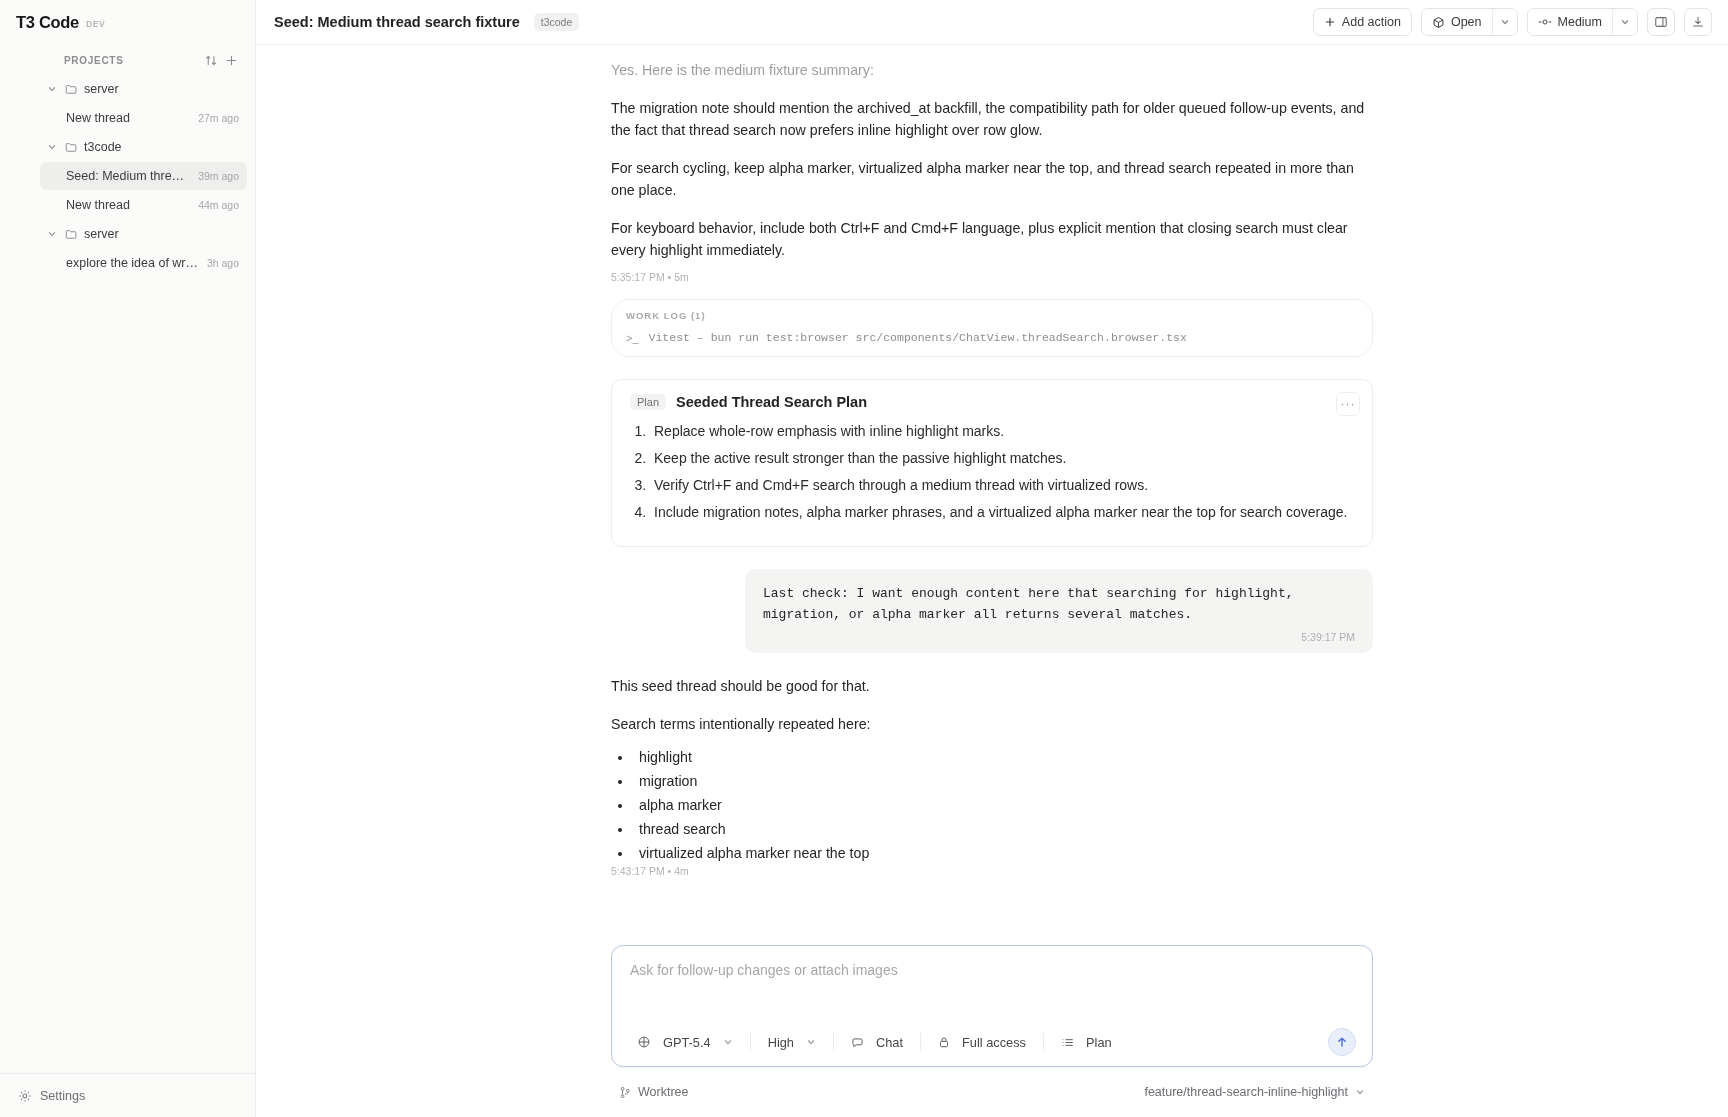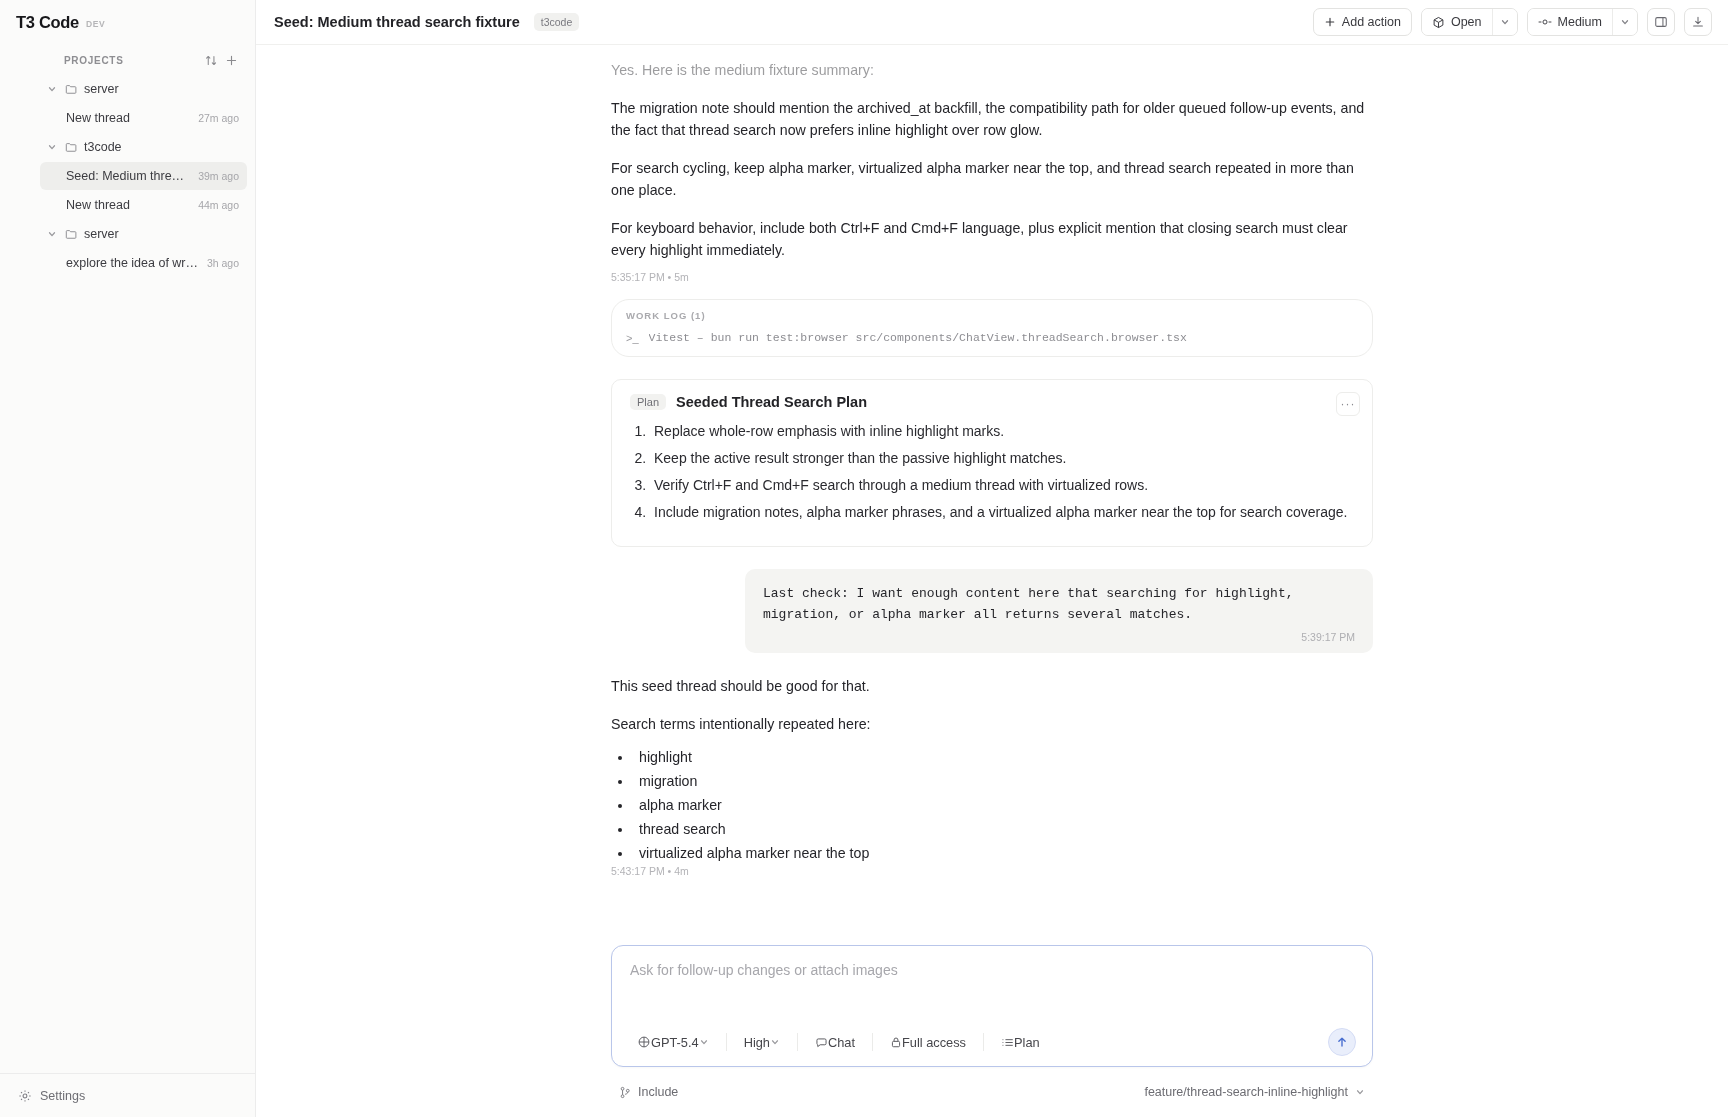--- a/index.html
+++ b/index.html
@@ -170,21 +170,21 @@
     border: 1px solid #b9c6ea; border-radius: 12px;
     background: #fff; box-shadow: 0 1px 2px rgba(20,20,40,.03);
     padding: 14px 16px 10px 16px; min-height: 122px;
     display: flex; flex-direction: column;
   }
   .composer-input {
     flex: 1; font-size: 14px; color: #a7a7ac; padding: 2px 2px 0 2px; min-height: 56px;
   }
   .composer-bar { display: flex; align-items: center; gap: 2px; }
   .cbtn {
-    display: flex; align-items: center; gap: 0;
+    display: flex; align-items: center; gap: 12px;
     height: 28px; padding: 0 9px; border-radius: 7px;
     font-size: 12.8px; color: #46464b; cursor: pointer; background: transparent;
   }
   .cdiv { width: 1px; height: 18px; background: #ebebe9; margin: 0 6px; }
   .send-btn {
     margin-left: auto; width: 28px; height: 28px; border-radius: 50%;
     background: #e9eefb; color: #4a6fd0; border: 1px solid #d4dcf5;
     display: flex; align-items: center; justify-content: center; cursor: pointer;
   }
 
@@ -479,21 +479,21 @@
       <div class="statusbar">
         <div class="status-left">
           <span>
             <svg width="12" height="13" viewBox="0 0 14 16" fill="none" stroke="#7a7a80" stroke-width="1.2">
                 <circle cx="4" cy="3.4" r="1.7"></circle>
                 <circle cx="4" cy="12.6" r="1.7"></circle>
                 <circle cx="10.4" cy="5.8" r="1.7"></circle>
                 <path d="M4 5.1v5.8M10.4 7.5c0 2.1-2.3 2.3-3.4 2.8"></path>
               </svg>
           </span>
-          <span>Include</span>
+          <span>Worktree</span>
         </div>
         <div class="status-right">
           <span>feature/thread-search-inline-highlight</span>
           <span>
             <svg width="10" height="10" viewBox="0 0 12 12" fill="none" stroke="#9a9a9e" stroke-width="1.4" stroke-linecap="round" stroke-linejoin="round">
                 <path d="M3 4.5L6 8l3-3.5"></path>
               </svg>
           </span>
         </div>
       </div>

